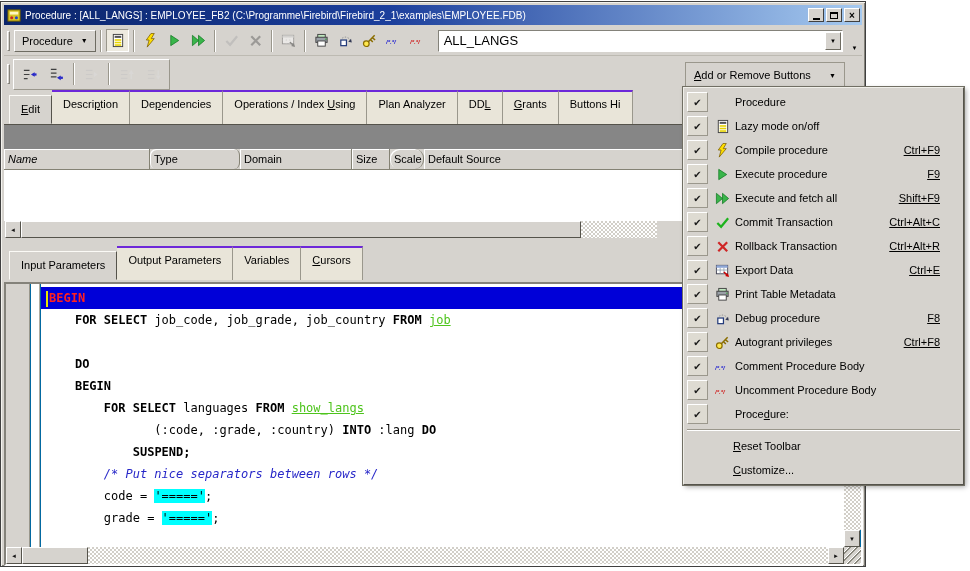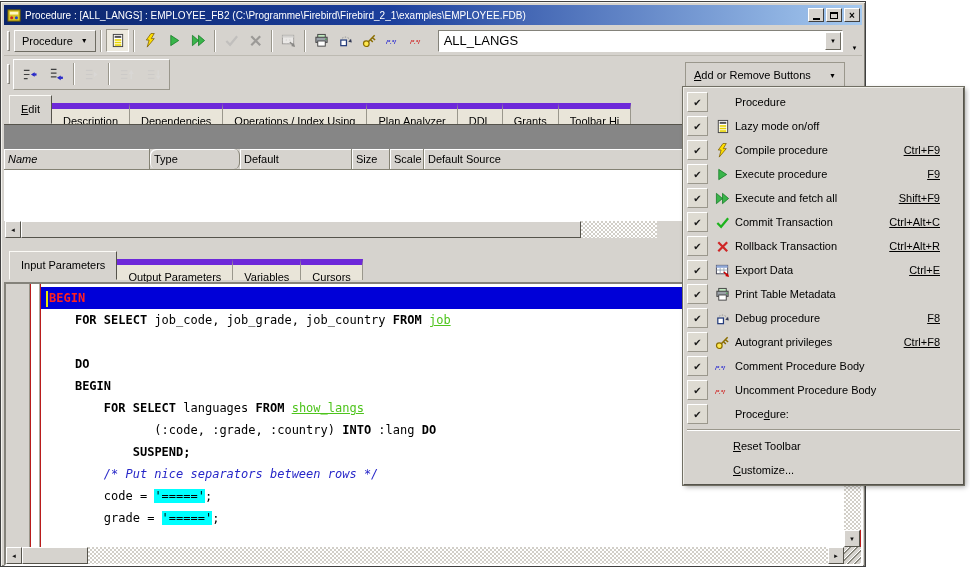--- a/index.html
+++ b/index.html
@@ -50,39 +50,39 @@
   .mcheck { width:21px; height:20px; margin:1px 2px 1px 2px; border:1px solid; border-color:#fff #9a978c #9a978c #fff; background:#dedbd2;
             display:flex; align-items:center; justify-content:center; font-size:10px; color:#1a1a1a; flex:none; }
   .micon { width:19px; margin:0 3px 0 3px; display:flex; align-items:center; justify-content:center; flex:none; }
   .mlabel { white-space:nowrap; }
   .msc { margin-left:auto; padding-right:22px; white-space:nowrap;text-decoration:underline; }
   .msep { border-top:1px solid #9a978c; border-bottom:1px solid #fff; margin:3px 2px; }
   .mitem.footer { padding-left:48px; }
 
   
   .tabstrip { position:absolute; left:3px; top:92px; width:860px; height:30px; display:flex; align-items:flex-end; padding-left:5px; }
-  .tab { height:21px; line-height:24px; padding:0 11px; background:#e9e5d9; border-top:6px solid #6d28d9; border-right:1px solid #9a978c; white-space:nowrap; }
+  .tab { height:34px; line-height:24px; padding:0 11px; background:#e9e5d9; border-top:2px solid #6d28d9; border-right:1px solid #9a978c; white-space:nowrap; }
   .tab:first-child { border-left:1px solid #fbfaf6; }
   .tab.active { height:29px; line-height:27px; background:#d6d3ce; border:1px solid; border-color:#fbfaf6 #55534b #d6d3ce #fbfaf6; }
   .darkband { position:absolute; left:3px; top:122px; width:860px; height:25px; background:#868686; border-top:1px solid #55534b; }
 
   
   .gridheader { position:absolute; left:3px; top:147px; width:860px; height:21px; display:flex; background:#d6d3ce; border-bottom:1px solid #848274; }
   .gcell { box-shadow: inset 1px 1px 0 #fff; border-right:1px solid #848274; line-height:20px; padding-left:4px; white-space:nowrap; overflow:hidden; flex:none; }
   .gridbody { position:absolute; left:3px; top:168px; width:860px; height:51px; background:#fff; }
   .gridscroll { position:absolute; left:4px; top:219px; width:652px; height:17px; display:flex; }
   .sbtn { width:16px; height:17px; background:#d6d3ce; border:1px solid; border-color:#fff #55534b #55534b #fff; display:flex; align-items:center; justify-content:center; font-size:6px; padding:0; color:#111; flex:none; }
   .sthumb { height:17px; background:#d6d3ce; border:1px solid; border-color:#fff #55534b #55534b #fff; flex:none; }
   .strack { flex:1; background:#e7e4dc; background-image:repeating-conic-gradient(#fff 0% 25%, #d2cfc8 0% 50%); background-size:4px 4px; }
 
   
   .paramtabs { position:absolute; left:3px; top:244px; width:860px; height:34px; display:flex; align-items:flex-end; padding-left:5px; }
 
   
-  .editorpanel { position:absolute; left:3px; top:280px; width:859px; height:284px; border:2px solid; border-color:#84827a #fff #fff #84827a; background:#b91c1c; }
+  .editorpanel { position:absolute; left:3px; top:280px; width:859px; height:284px; border:2px solid; border-color:#84827a #fff #fff #84827a; background:#0369a1; }
   .gutter { position:absolute; left:0; top:0; bottom:17px; width:24px; background:#d6d3ce; border-right:1px solid #9a978c; }
   .fold { position:absolute; left:25px; top:0; bottom:17px; width:9px; background:#fff; border-right:1px solid #b0ada2; }
   .codearea { position:absolute; left:35px; top:0; right:17px; bottom:17px; overflow:hidden; padding:3px 0 0 5px; background:#fff; }
   .cl { white-space:pre; height:22px; line-height:22px; font-family:"DejaVu Sans Mono","Liberation Mono",monospace; font-size:12px; position:relative; }
   .cl.cur { background:var(--selbg,#0000d8); margin-left:-5px; padding-left:5px; width:calc(100% + 22px); }
   .cl.cur .sg-k { color:var(--seltx,#ff2020); }
   .sg-k { font-weight:bold; }
   .sg-l { color:var(--lnk,#4ec41c); text-decoration:underline; }
   .sg-c { color:var(--cmt,#2626c8); font-style:italic; }
   .sg-s { background:var(--strbg,#00ffff); }
@@ -296,31 +296,31 @@
   </div>
 
   <div class="tabstrip">
       <div class="tab active"><u>E</u>dit</div>
       <div class="tab">Descri<u>p</u>tion</div>
       <div class="tab">De<u>p</u>endencies</div>
       <div class="tab">Operations / Index <u>U</u>sing</div>
       <div class="tab">Plan Analyzer</div>
       <div class="tab">DD<u>L</u></div>
       <div class="tab"><u>G</u>rants</div>
-      <div class="tab">Toolbar Hi</div>
+      <div class="tab">Buttons Hi</div>
     </div>
 
   <div class="darkband"></div>
 
   <div class="gridheader">
       <div class="gcell" style="width: 146px; font-style: italic;">Name</div>
       <div class="gcell" style="width: 90px; border-radius: 6px;">Type</div>
-      <div class="gcell" style="width: 112px;">Default</div>
+      <div class="gcell" style="width: 112px;">Domain</div>
       <div class="gcell" style="width: 38px;">Size</div>
-      <div class="gcell" style="width: 34px;">Scale</div>
+      <div class="gcell" style="width: 34px; border-radius: 9px;">Scale</div>
       <div class="gcell" style="flex: 1 1 0%; border-right: none;">Default Source</div>
     </div>
   <div class="gridbody"></div>
   <div class="gridscroll">
     <button class="sbtn">◄</button>
     <span class="sthumb" style="width:560px;"></span>
     <span class="strack"></span>
   </div>
 
   <div class="paramtabs">

